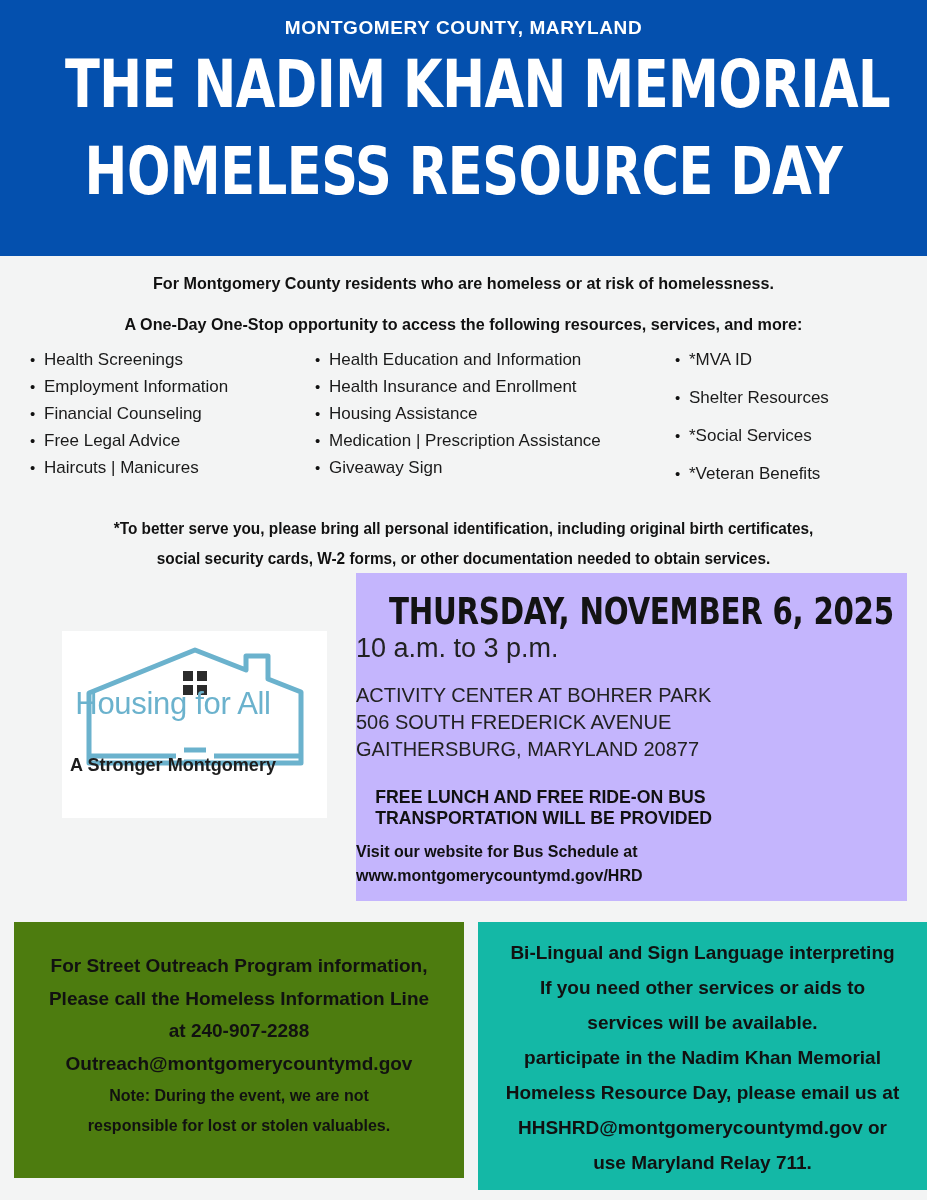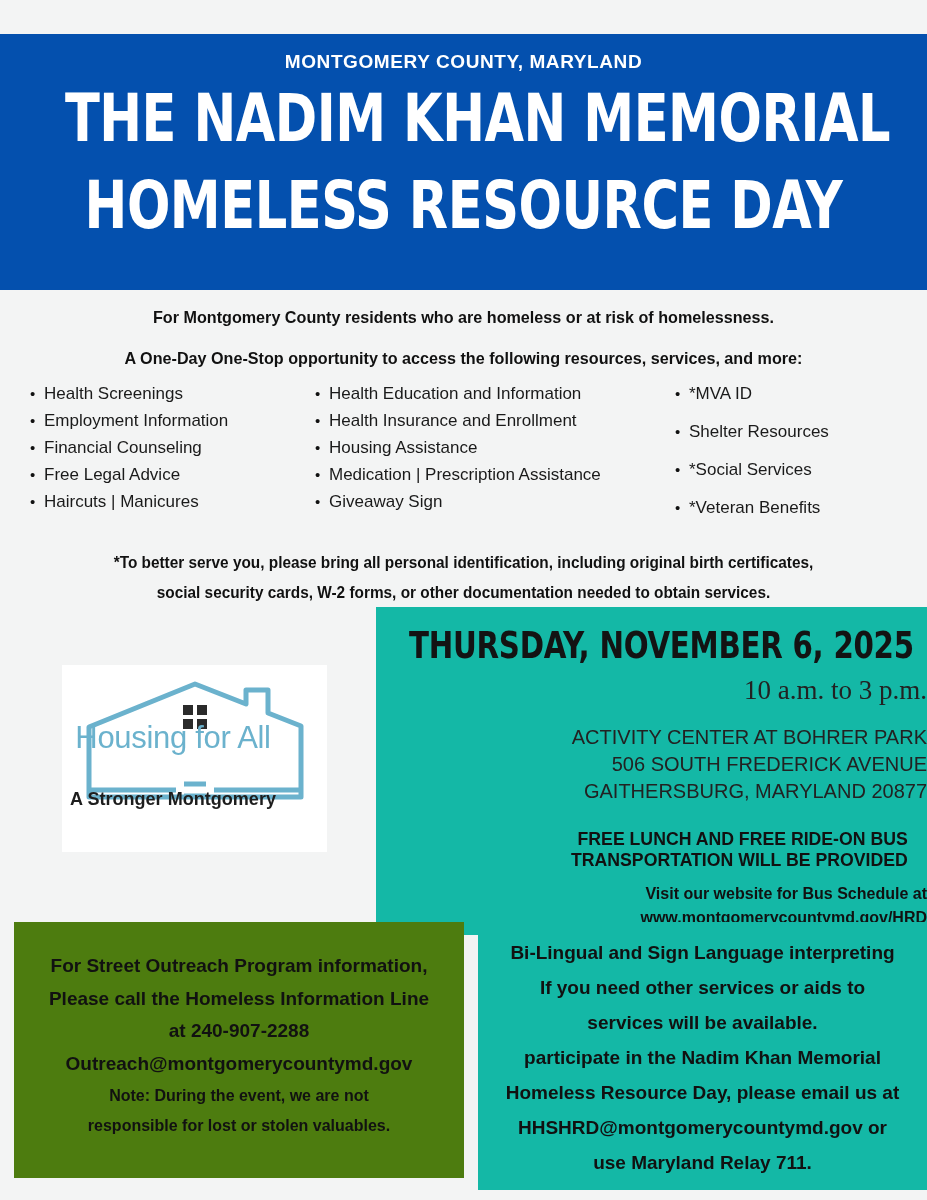--- a/index.html
+++ b/index.html
@@ -17,21 +17,20 @@
   }
 
   
   .header {
     background: #0450ae;
     height: 256px;
     box-sizing: border-box;
     padding-top: 18px;
     text-align: center;
     color: #ffffff;
-    margin-top: 34px;
   }
   .header-eyebrow {
     font-size: 19px;
     font-weight: bold;
     letter-spacing: 0.6px;
     line-height: 1;
     margin-bottom: 16px;
   }
   .header-title-line {
     font-family: "DejaVu Sans Condensed", "Liberation Sans Narrow", "Liberation Sans", sans-serif;
@@ -107,47 +106,46 @@
   .footnote div { white-space: nowrap; }
 
   
   .middle {
     position: relative;
     height: 330px;
   }
 
   .event-panel {
     position: absolute;
-    left: 376px;
+    left: 356px;
     top: 0;
     width: 551px;
     height: 328px;
-    background: #14b8a6;
+    background: #c4b5fd;
     box-sizing: border-box;
-    text-align: right;
+    text-align: left;
     padding-top: 20px;
   }
   .event-date {
     font-family: "DejaVu Sans Condensed", "Liberation Sans Narrow", "Liberation Sans", sans-serif;
     font-weight: bold;
     font-size: 37px;
     line-height: 1.05;
     letter-spacing: -0.3px;
     transform: scaleX(0.88);
     transform-origin: center center;
     white-space: nowrap;
     color: #131313;
   }
   .event-time {
     font-size: 27px;
     line-height: 1.25;
     color: #222222;
-    margin-top: 8px;
+    margin-top: 0;
     font-weight: 400;
-    font-family: Liberation Serif, serif;
   }
   .event-address {
     margin-top: 16px;
     font-size: 20px;
     line-height: 1.35;
     color: #222222;
     font-weight: 400;
   }
   .event-address div { white-space: nowrap; }
   .event-highlight {

